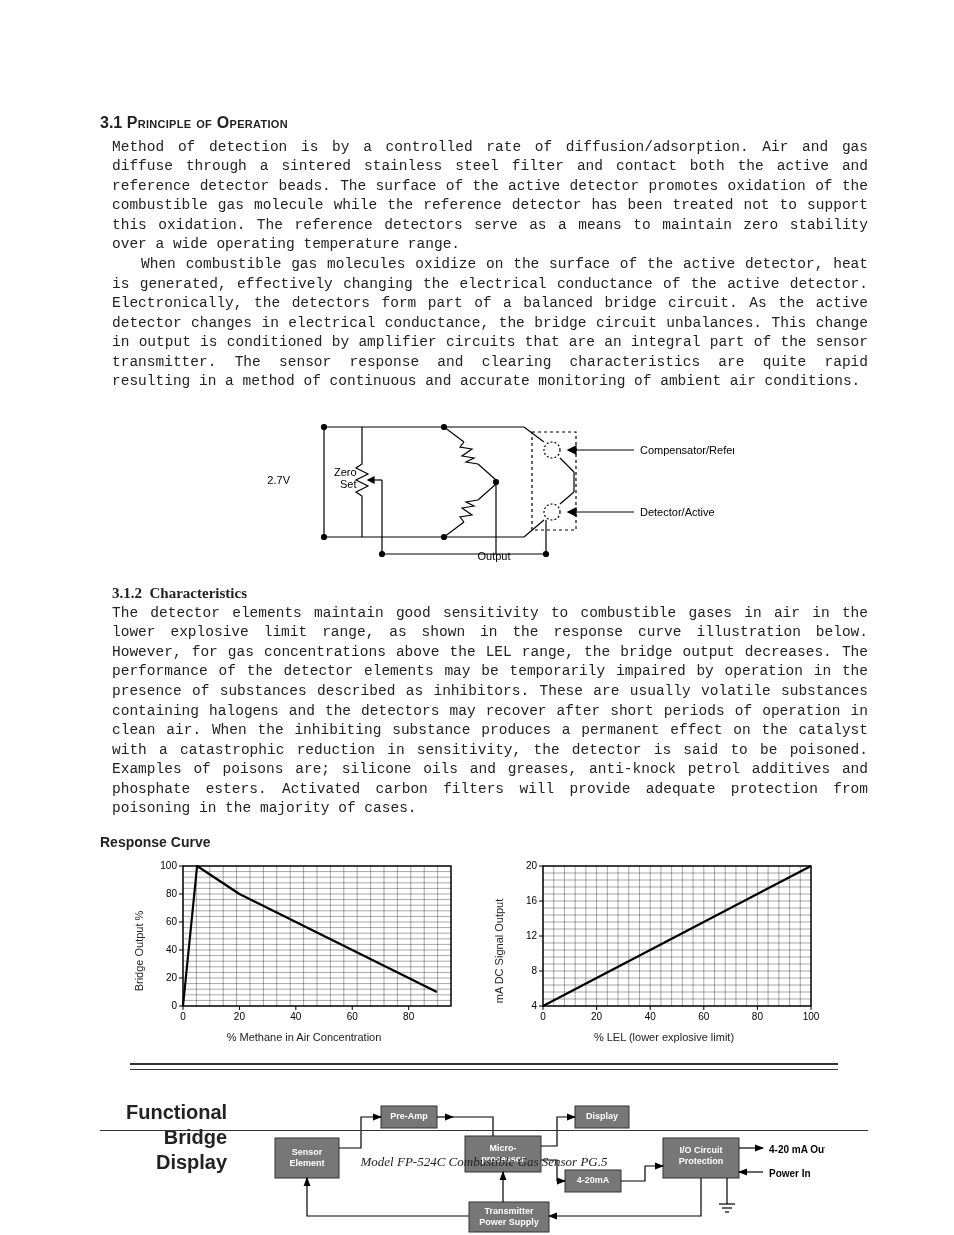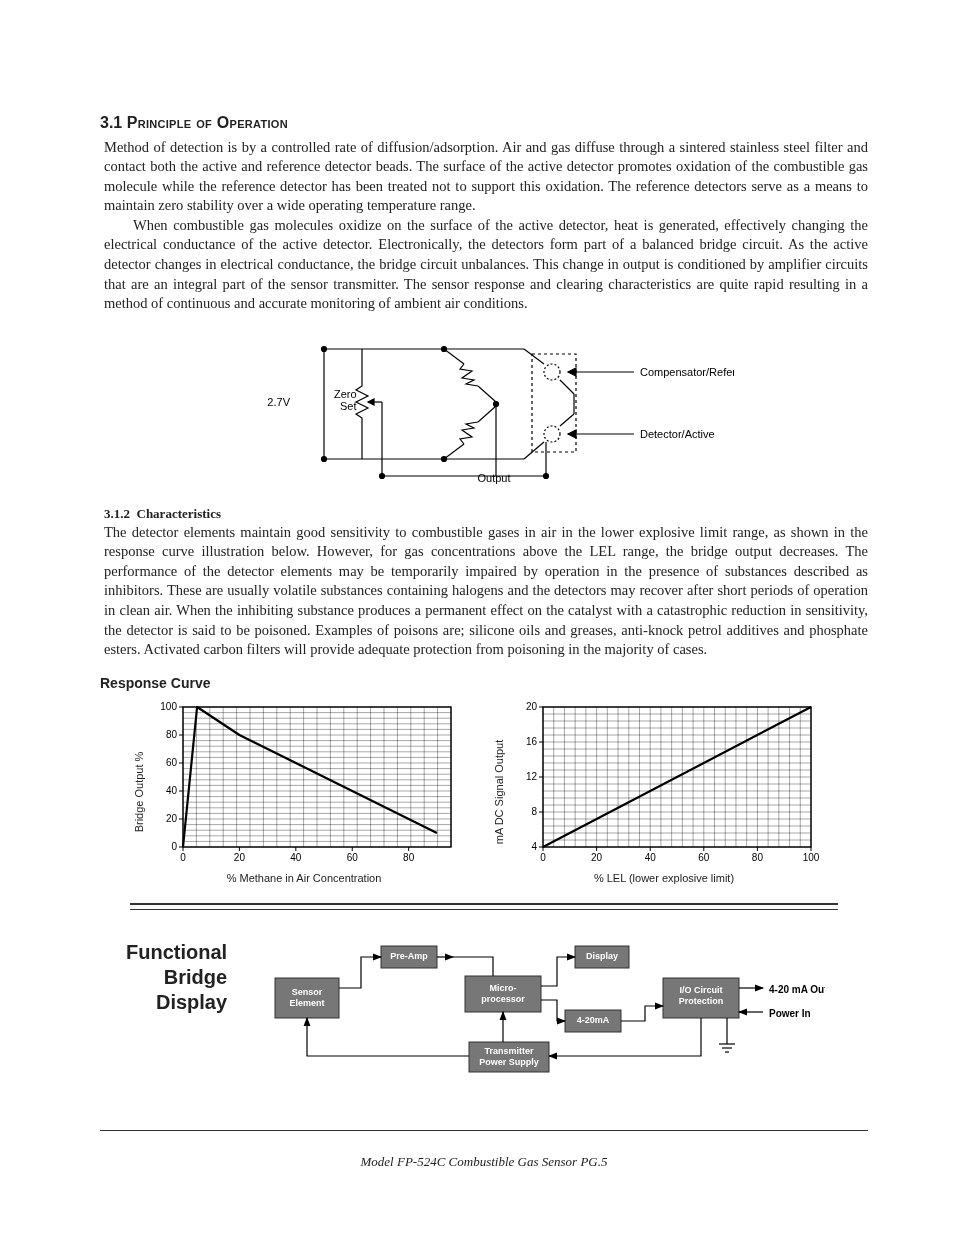--- a/index.html
+++ b/index.html
@@ -20,27 +20,27 @@
     position: relative;
   }
   h2.section {
     font-family: Arial, Helvetica, sans-serif;
     font-size: 16px;
     font-weight: bold;
     margin: 0 0 4px 0;
   }
   h2.section .num { font-variant: normal; }
   h2.section .title { font-variant: small-caps; letter-spacing: 0.3px; }
-  .body-text { text-align: justify; margin: 0 0 0 4px; }
+  .body-text { text-align: justify; margin: 0 0 0 12px; font-family: Liberation Mono, monospace; }
   .indent { text-indent: 2em; }
   .sub-h {
     font-family: Georgia, 'Times New Roman', serif;
     font-weight: bold;
-    font-size: 13px;
-    margin: 10px 0 0 4px;
+    font-size: 15px;
+    margin: 10px 0 0 12px;
   }
   .diagram-wrap {
     margin: 20px auto 16px auto;
     width: 500px;
   }
   .response-title {
     font-family: Arial, Helvetica, sans-serif;
     font-size: 14px;
     font-weight: bold;
     text-align: left;

